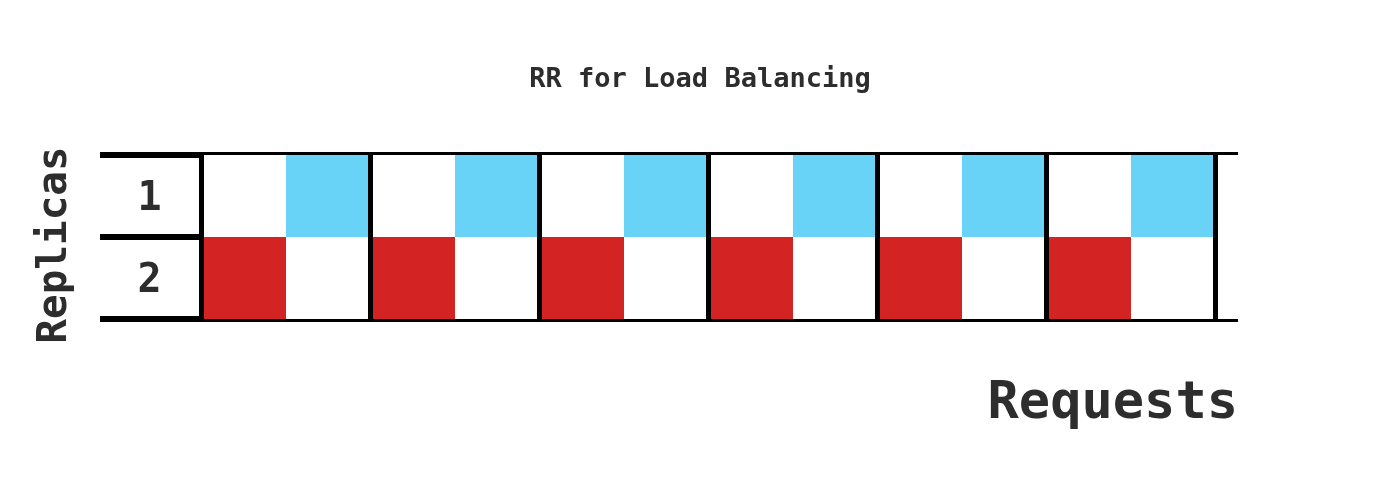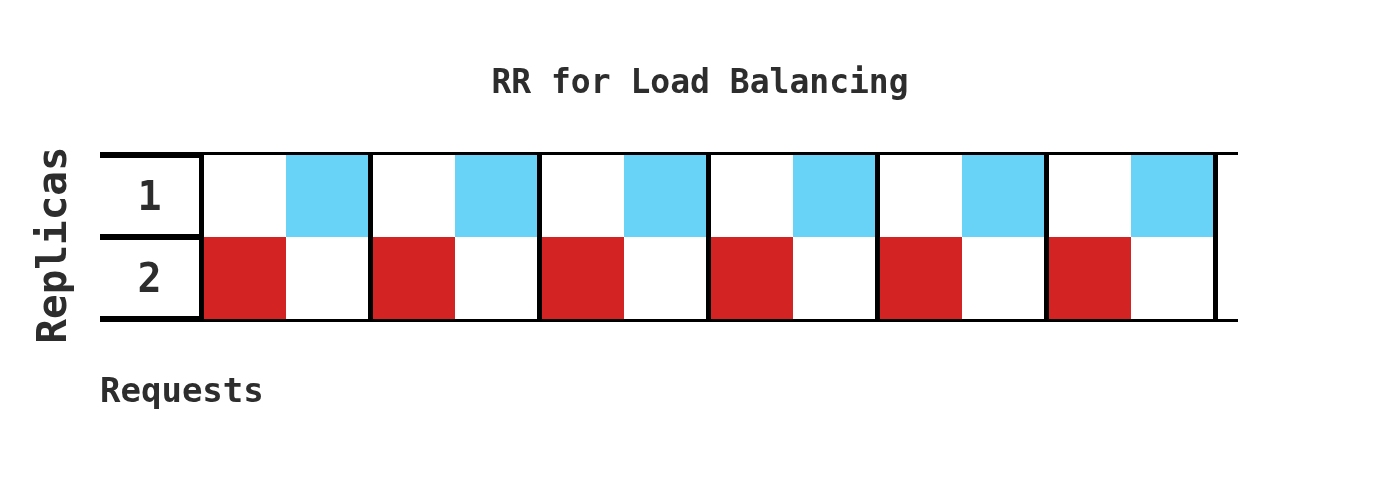--- a/index.html
+++ b/index.html
@@ -17,21 +17,21 @@
   }
 
   
   .chart-title {
     position: absolute;
     left: 0;
     top: 62px;
     width: 1400px;
     text-align: center;
     font-family: "DejaVu Sans Mono", "Liberation Mono", monospace;
-    font-size: 33px;
+    font-size: 27px;
     font-weight: 700;
     letter-spacing: 0px;
     color: #2d2d2d;
     white-space: nowrap;
   }
 
   
   .ylabel-wrap {
     position: absolute;
     left: 22px;
@@ -51,23 +51,23 @@
     color: #2d2d2d;
     white-space: nowrap;
   }
 
   
   .xlabel {
     position: absolute;
     left: 100px;
     top: 370px;
     width: 1138px;
-    text-align: left;
-    font-family: "DejaVu Sans Mono", "Liberation Mono", monospace;
-    font-size: 34px;
+    text-align: right;
+    font-family: "DejaVu Sans Mono", "Liberation Mono", monospace;
+    font-size: 52px;
     font-weight: 700;
     color: #2d2d2d;
     white-space: nowrap;
   }
 
   
   .grid {
     position: absolute;
     left: 100px;
     top: 155px;

